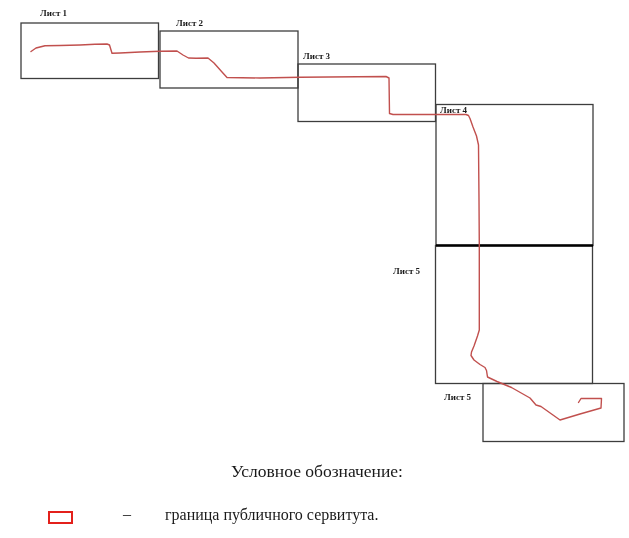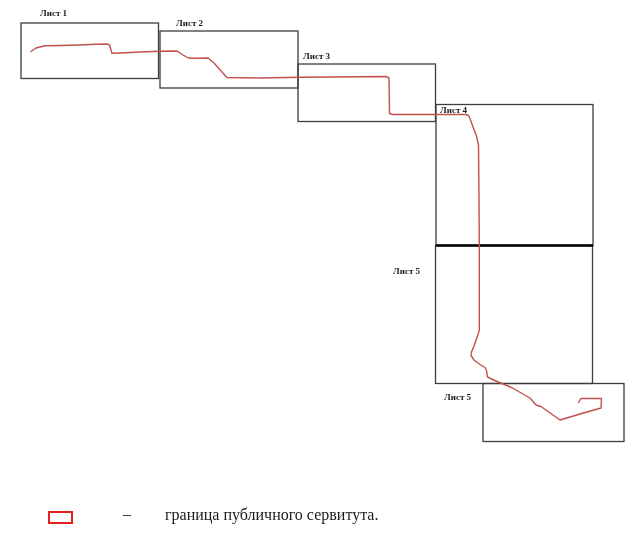--- a/index.html
+++ b/index.html
@@ -44,20 +44,21 @@
 
   <div id="labels-layer">
       <div class="sheet-label" style="left: 40px; top: 9px;">Лист 1</div>
       <div class="sheet-label" style="left: 176px; top: 19px;">Лист 2</div>
       <div class="sheet-label" style="left: 303px; top: 52px;">Лист 3</div>
       <div class="sheet-label" style="left: 440px; top: 89px; margin-top: 17px;">Лист 4</div>
       <div class="sheet-label" style="left: 393px; top: 267px;">Лист 5</div>
       <div class="sheet-label" style="left: 444px; top: 393px;">Лист 5</div>
     </div>
 
+  <div class="legend-title">Условное обозначение:</div>
 
   <div>
     <span class="legend-swatch" style="border-color: rgb(227, 32, 27);"></span>
     <span class="legend-dash">–</span>
     <span class="legend-label">граница публичного сервитута.</span>
   </div>
 
 </div>
 
 </body></html>

